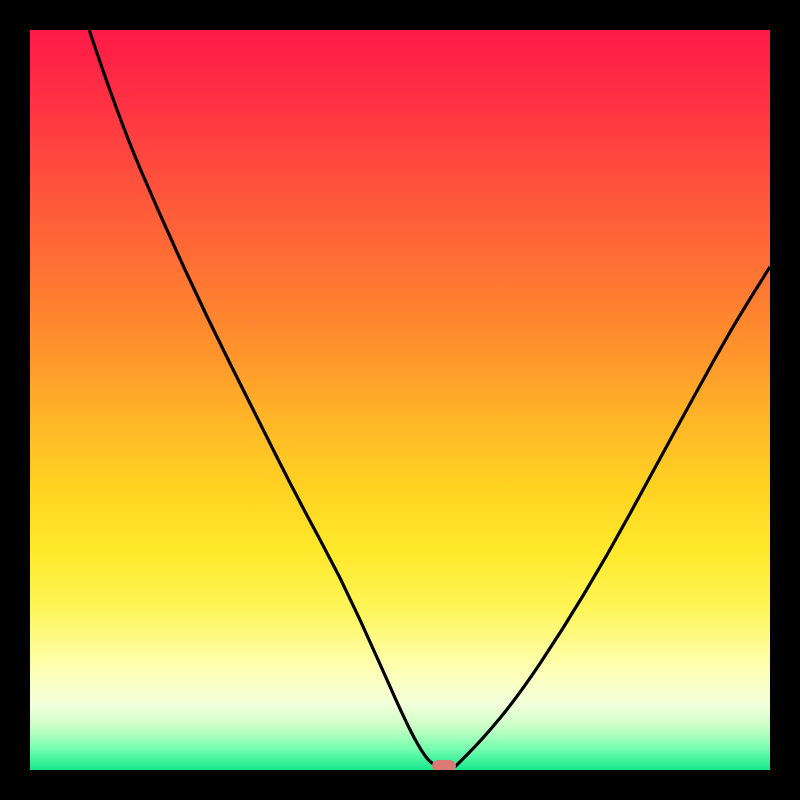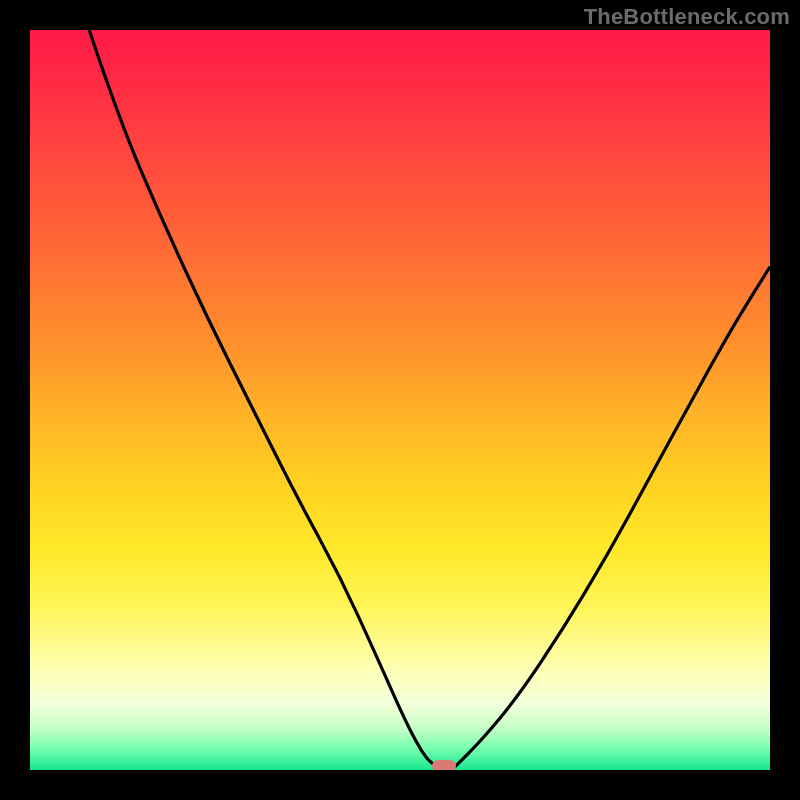--- a/index.html
+++ b/index.html
@@ -72,21 +72,20 @@
     background: #d77b74;
     z-index: 3;
     transform: translate(-50%, -50%);
   }
 </style>
 </head>
 <body>
 
 <div class="frame">
 
-  <div class="watermark">TheBottleneck.com</div>
 
   <div class="plot-area">
     <div class="gradient"></div>
 
     <svg class="curve" viewBox="0 0 740 740" preserveAspectRatio="none">
       <path id="curve-path" fill="none" stroke-width="3.2" stroke="#000000" d="M 59.2 0.0 Q 88.8 88.8 111.0 140.6 Q 133.2 192.4 155.4 240.5 Q 177.6 288.6 199.8 333.0 Q 222.0 377.4 244.2 421.8 Q 266.4 466.2 288.6 506.9 Q 310.8 547.6 329.3 588.3 Q 347.8 629.0 362.6 662.3 Q 377.4 695.6 386.7 712.3 Q 395.9 728.9 401.5 732.6 Q 407.0 736.3 407.0 736.3 Q 407.0 736.3 410.7 737.0 Q 414.4 737.8 419.9 737.0 Q 425.5 736.3 425.5 736.3 Q 425.5 736.3 438.4 723.3 Q 451.4 710.4 469.9 688.2 Q 488.4 666.0 510.6 632.7 Q 532.8 599.4 555.0 562.4 Q 577.2 525.4 599.4 484.7 Q 621.6 444.0 643.8 403.3 Q 666.0 362.6 684.5 329.3 Q 703.0 296.0 721.5 266.4 L 740.0 236.8"></path>
     </svg>
 
     <div id="marker" class="marker" style="background: rgb(215, 123, 116); left: 414.4px; top: 736.3px;"></div>
   </div>

